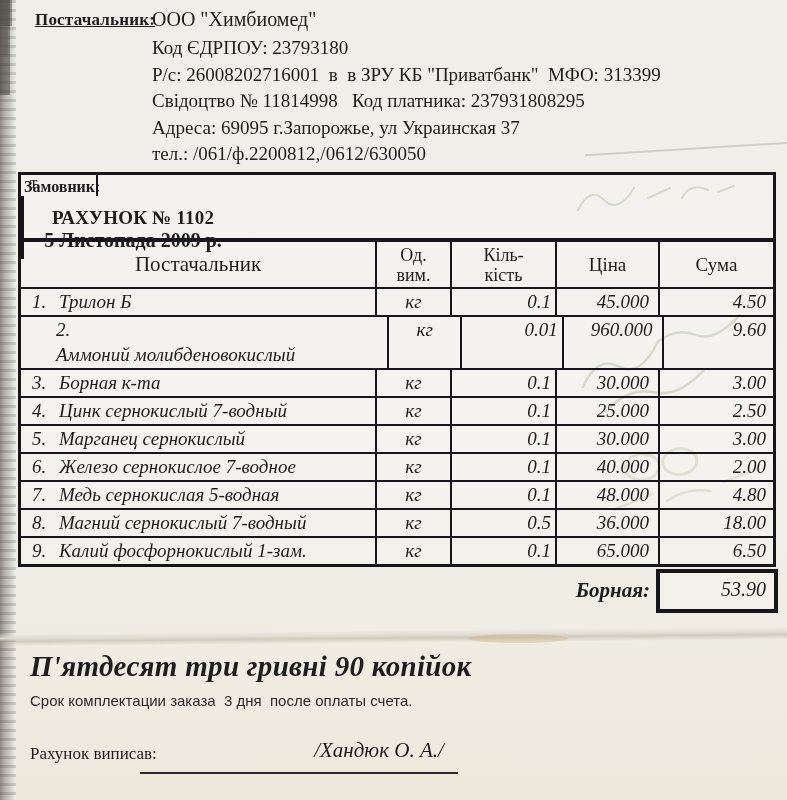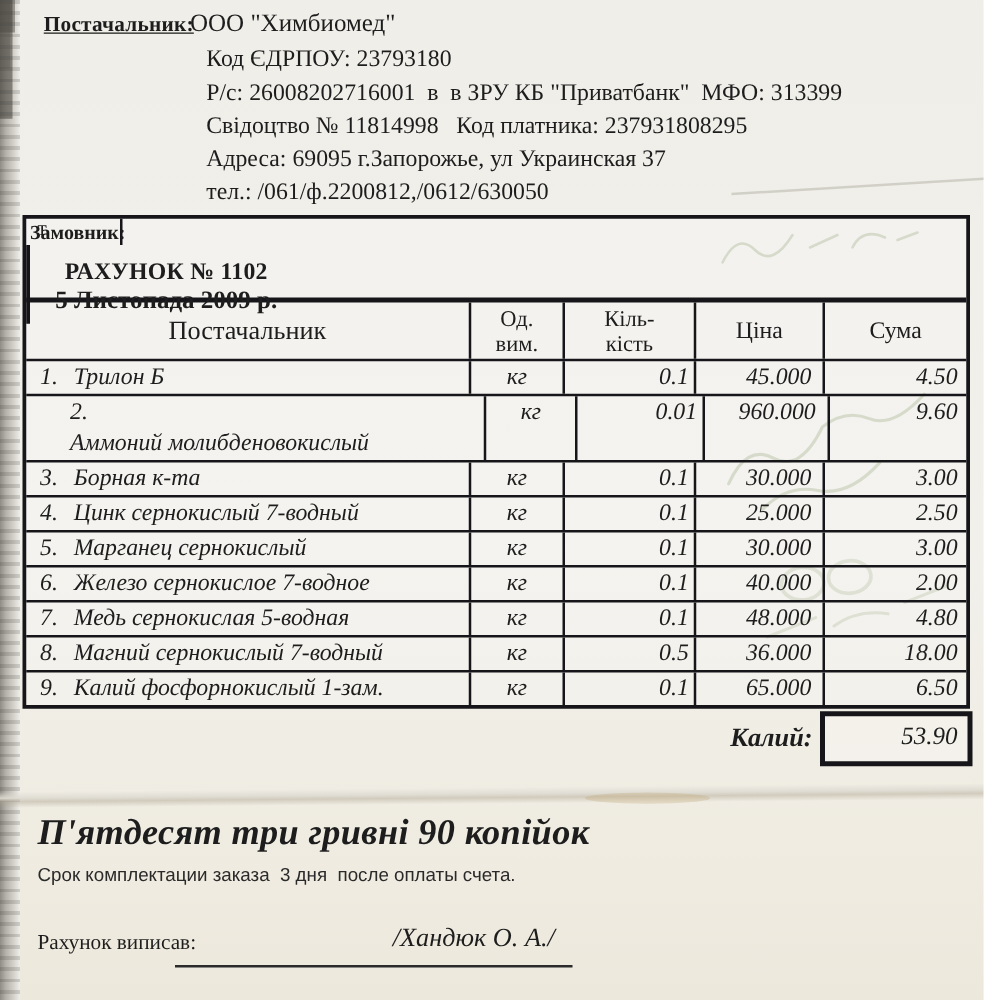--- a/index.html
+++ b/index.html
@@ -16,21 +16,21 @@
   .left-strip::after { content:""; position:absolute; inset:0;
     background: repeating-linear-gradient(180deg, rgba(60,58,54,.18) 0 3px, rgba(0,0,0,0) 3px 9px); }
   .strip-dark1 { position:absolute; left:0; top:615; width:10px; height:95px; background:rgba(55,53,48,.5); }
   .strip-dark2 { position:absolute; left:0; top:0; width:12px; height:26px; background:rgba(70,68,62,.45); }
   .strip-dark3 { position:absolute; left:0; top:745; width:8px; height:55px; background:rgba(90,87,80,.32); }
 
   
   .supplier-label { position:absolute; left:35px; top:10px; font-weight:bold; font-size:17px;
     text-decoration:underline; letter-spacing:.2px; }
   .supplier-name { position:absolute; left:152px; top:8px; font-size:20px; }
-  .supplier-lines { position:absolute; left:165px; top:35px; font-size:19px; line-height:26.5px; }
+  .supplier-lines { position:absolute; left:152px; top:35px; font-size:19px; line-height:26.5px; }
   .supplier-lines div { white-space:pre; }
 
   
   .invtable { position:absolute; left:18px; top:172px; width:758px; box-sizing:border-box;
     border:3px solid #16161a; background:rgba(255,255,255,.22); }
   .cust-row { display:flex; height:63px; border-bottom:4px solid #16161a;flex-direction:column; }
   .cust-label-cell { width:77px; box-sizing:border-box; border-right:2px solid #16161a;
     padding:3px 0 0 3px; font-weight:bold; font-size:16px; }
   .cust-mid { flex:1; position:relative; }
   .cust-value { position:absolute; left:9px; bottom:3px; font-size:17px; }
@@ -227,21 +227,21 @@
     <div class="trow">
       <div class="cell col-name cell-name"><span class="rnum">9.</span><span class="rname"><span class="l1">Калий фосфорнокислый 1-зам.</span><span class="l2"></span></span></div>
       <div class="cell col-unit cell-unit">кг</div>
       <div class="cell col-qty cell-qty">0.1</div>
       <div class="cell col-price cell-price">65.000</div>
       <div class="cell col-sum cell-sum">6.50</div>
     </div>
 
   </div>
 
-  <div class="total-label">Калий:</div>
+  <div class="total-label">Борная:</div>
   <div class="total-box">
     <span>53.90</span>
   </div>
 
   <div class="crease"></div>
   <div class="crease-stain"></div>
 
   <div class="amount-words">П'ятдесят три гривні 90 копійок</div>
   <div class="terms">Срок комплектации заказа  3 дня  после оплаты счета.</div>
   <div class="issued-label">Рахунок виписав:</div>

